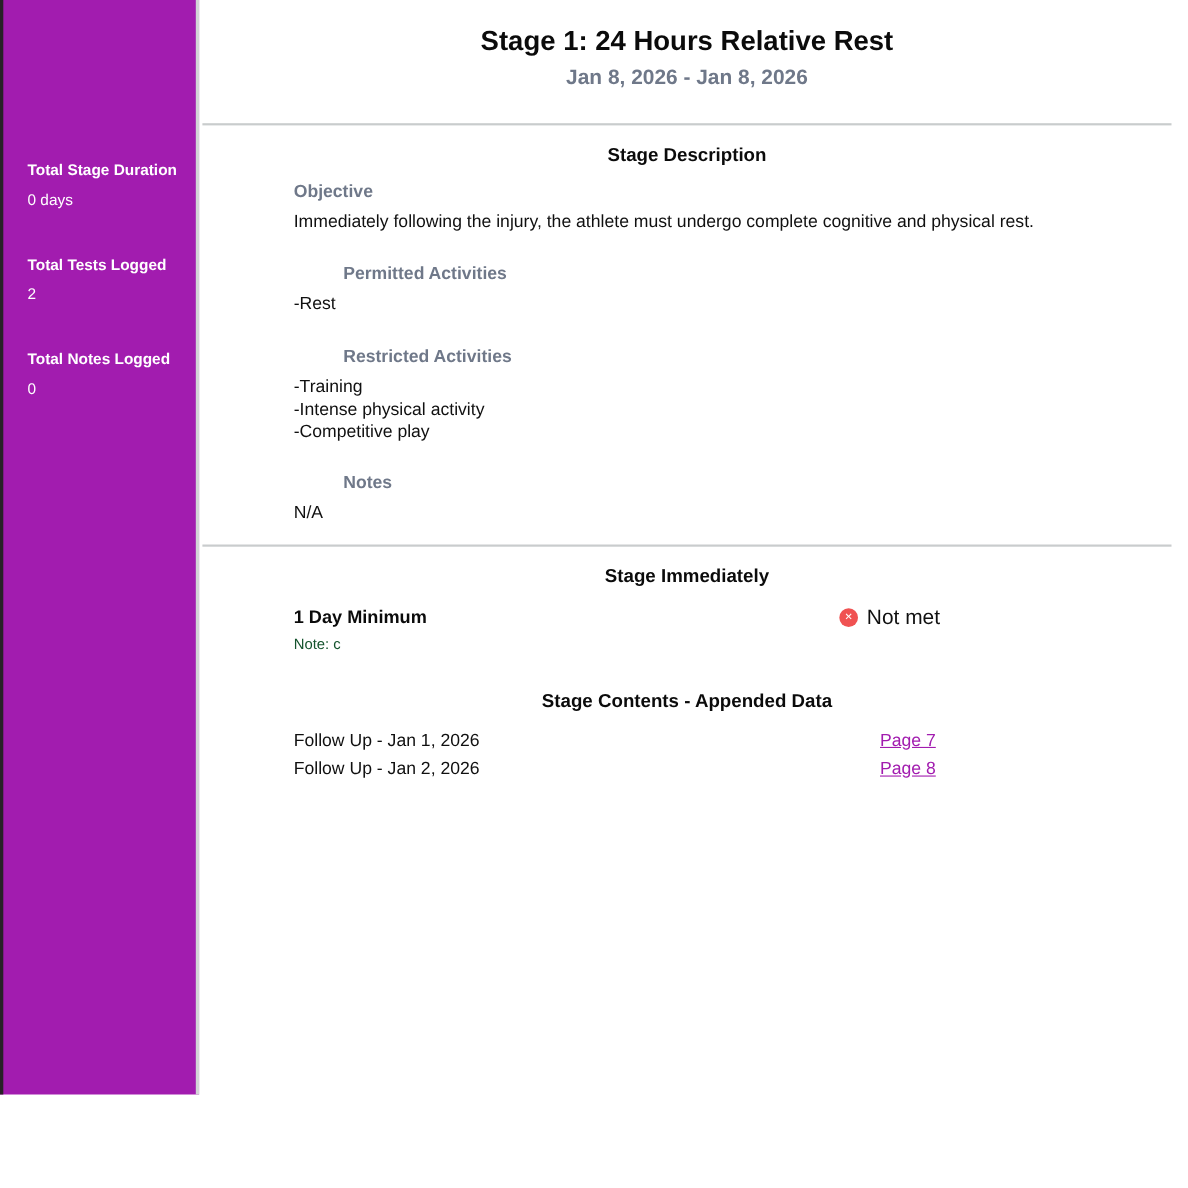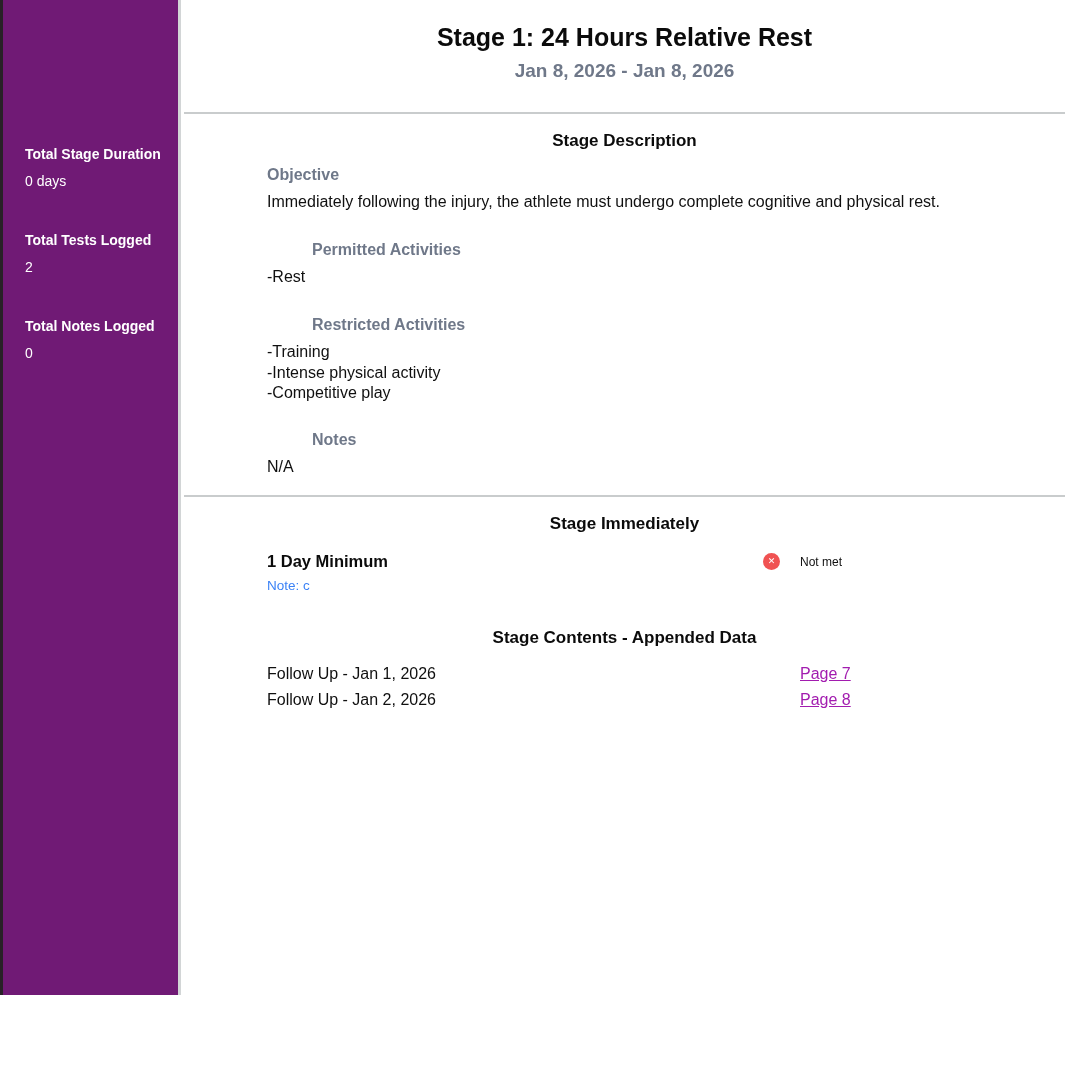--- a/index.html
+++ b/index.html
@@ -9,21 +9,21 @@
     color: #101010;
     position: relative;
     overflow: hidden;
   }
 
   
   .sidebar {
     position: absolute;
     left: 0; top: 0;
     width: 181px; height: 995px;
-    background: #701a75;
+    background: #a21caf;
     border-left: 3px solid #282127;
     border-right: 3px solid #d2d5d6;
     padding: 146px 10px 0 22px;
   }
   .stat { margin-bottom: 43px; }
   .stat-label {
     color: #ffffff;
     font-size: 14px;
     font-weight: bold;
     line-height: 16px;
@@ -112,28 +112,28 @@
     background: #f05252;
     color: #ffffff;
     font-size: 9px;
     font-weight: bold;
     display: inline-flex;
     align-items: center;
     justify-content: center;
     line-height: 1;
   }
   .req-status-label {
-    font-size: 12px;
-    color: #101010;
-    margin-left: 20px;
+    font-size: 19px;
+    color: #101010;
+    margin-left: 8px;
   }
   .req-note {
     margin-top: 6px;
     font-size: 13.5px;
-    color: #3b82f6;
+    color: #14532d;
     line-height: 16px;
   }
 
   
   .contents-heading { margin-top: 33px; }
   .contents-list { margin-top: 16px; }
   .contents-row {
     position: relative;
     height: 26px;
   }

